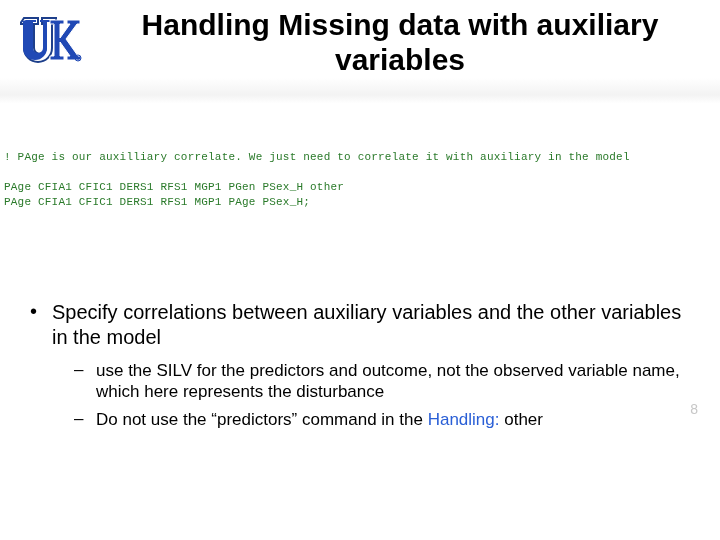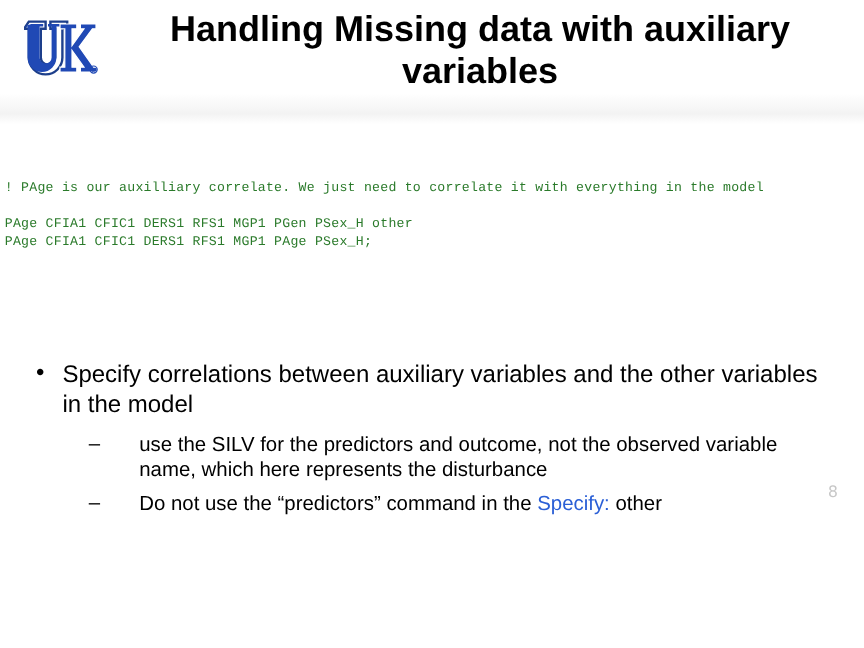--- a/index.html
+++ b/index.html
@@ -77,21 +77,20 @@
     display: flex;
     margin-bottom: 6px;
   }
   .sub .dash {
     width: 22px;
     flex: 0 0 22px;
   }
   .sub .txt {
     flex: 1;
     line-height: 1.25;
-    margin-left: 20px;
   }
   .kw {
     color: #2a5fd6;
   }
   .pagenum {
     position: absolute;
     bottom: 14px;
     right: 22px;
     font-size: 14px;
     color: #c7c7c7;
@@ -108,37 +107,37 @@
       <path d="M4 6 h14 v6 h-4 v24 a6 6 0 0 0 12 0 v-24 h-4 v-6 h14 v6 h-4 v24 a14 14 0 0 1 -28 0 v-24 h-4 z" fill="#ffffff" stroke="#1d3f8b" stroke-width="2"></path>
       <path d="M6 8 h10 v2 h-3 v26 a5 5 0 0 0 10 0 v-26 h-3 v-2 h10 v2 h-3 v26 a12 12 0 0 1 -24 0 v-26 h-3 z" fill="#2049b5"></path>
       <path d="M30 8 h14 v4 h-4 v14 l10 -14 h-3 v-4 h13 v4 h-3 l-11 15 12 17 h3 v4 h-14 v-4 h3 l-10 -14 v14 h4 v4 h-14 v-4 h4 v-32 h-4 z" fill="#2049b5" stroke="#ffffff" stroke-width="1"></path>
       <circle cx="58" cy="46" r="3" fill="none" stroke="#2049b5" stroke-width="1"></circle>
       <text x="58" y="48.5" font-size="4" text-anchor="middle" fill="#2049b5" font-family="Arial">R</text>
     </svg>
   </div>
 
   <div class="title">Handling Missing data with auxiliary variables</div>
 
-  <div class="codeblock"><span>! PAge is our auxilliary correlate. We just need to correlate it with everything in the model</span>
+  <div class="codeblock"><span>! PAge is our auxilliary correlate. We just need to correlate it with auxiliary in the model</span>
 
 <span>PAge CFIA1 CFIC1 DERS1 RFS1 MGP1 PGen PSex_H other</span>
 <span>PAge CFIA1 CFIC1 DERS1 RFS1 MGP1 PAge PSex_H;</span></div>
 
   <div class="bullets">
     <div class="b1">
       <div class="dot">•</div>
       <div class="txt">Specify correlations between auxiliary variables and the other variables in the model</div>
     </div>
     <div class="sub">
       <div class="row">
         <div class="dash">–</div>
         <div class="txt">use the SILV for the predictors and outcome, not the observed variable name, which here represents the disturbance</div>
       </div>
       <div class="row">
         <div class="dash">–</div>
-        <div class="txt"><span>Do not use the “predictors” command in the </span><span class="kw">Specify:</span><span> other</span></div>
+        <div class="txt"><span>Do not use the “predictors” command in the </span><span class="kw">Handling:</span><span> other</span></div>
       </div>
     </div>
   </div>
 
   <div class="pagenum">8</div>
 
 </div>
 
 </body></html>

